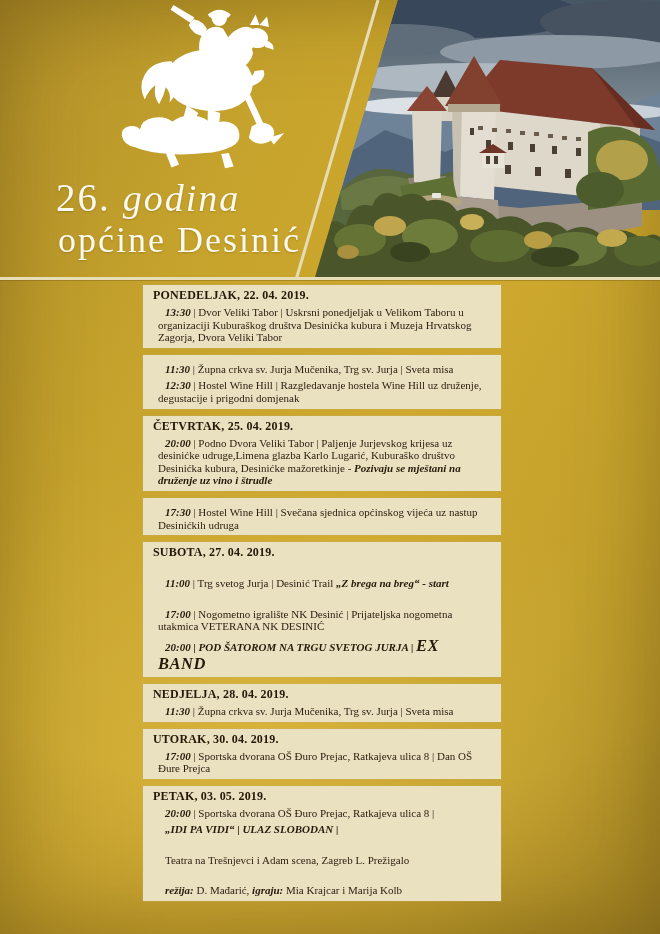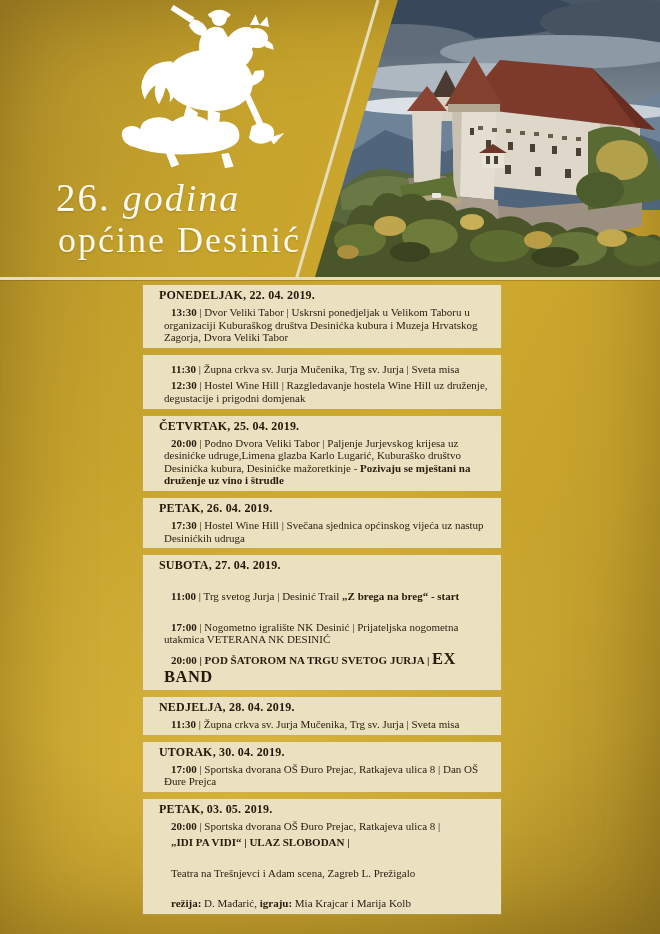--- a/index.html
+++ b/index.html
@@ -19,28 +19,28 @@
   .emblem{position:absolute;left:106px;top:4px;width:196px;height:172px;}
   .emblem svg{width:100%;height:100%;}
   .title{position:absolute;left:56px;top:178px;color:#fdfaf0;line-height:1;
          text-shadow:0 1px 2px rgba(110,80,10,.35);}
   .title .num{font-size:39px;letter-spacing:2px;}
   .title .word{font-size:38px;margin-left:12px;letter-spacing:2px;font-style:italic;}
   .title .line2{display:block;font-size:36px;margin-top:5px;margin-left:2px;letter-spacing:2px;}
   .divider{position:absolute;left:0;top:277px;width:660px;height:3px;background:#e7ddb6;box-shadow:0 1px 0 rgba(120,90,20,.4);}
   
   .schedule{position:absolute;left:143px;top:285px;width:358px;}
-  .day-box{background:#eae1c1;margin:0 0 7px 0;padding:4px 12px 4px 16px;
+  .day-box{background:#eae1c1;margin:0 0 7px 0;padding:4px 12px 4px 10px;
            box-shadow:0 0 0 1px rgba(190,170,110,.25);}
   .day-heading{margin:0 0 3px 0;font-size:12px;line-height:13px;font-weight:bold;
                color:#241806;letter-spacing:.2px;}
   .event-line{margin:4px 0 0 5px;text-indent:7px;font-size:11px;line-height:12.6px;
               color:#2f2113;}
   .event-line.tight{margin-top:18px;}
-  .event-line .b{font-weight:bold;color:#261a0a;}
+  .event-line .b{font-weight:bold;color:#261a0a;font-style:italic;}
   .event-line .lg{font-size:16.5px;line-height:18px;letter-spacing:.5px;}
 </style>
 </head>
 <body>
 
 <div class="poster">
 
   <div class="hdr">
 
     <svg class="photo" width="660" height="280" viewBox="0 0 660 280" preserveAspectRatio="none" aria-hidden="true">
@@ -213,21 +213,20 @@
   <p class="event-line"><span class="b">11:30</span><span> | Župna crkva sv. Jurja Mučenika, Trg sv. Jurja | Sveta misa</span></p>
         <p class="event-line"><span class="b">12:30</span><span> | Hostel Wine Hill  |  Razgledavanje hostela Wine Hill uz druženje, degustacije i prigodni domjenak</span></p>
       </section>
 
   <section class="day-box">
     <h2 class="day-heading">ČETVRTAK, 25. 04. 2019.</h2>
   <p class="event-line"><span class="b">20:00</span><span>  |  Podno Dvora Veliki Tabor  |  Paljenje Jurjevskog krijesa uz desinićke udruge,Limena glazba Karlo Lugarić, Kuburaško društvo Desinićka kubura, Desinićke mažoretkinje - </span><span class="b">Pozivaju se mještani na druženje uz vino i štrudle</span></p>
       </section>
 
   <section class="day-box">
-    <h2 class="day-heading">PETAK,  26. 04. 2019.</h2>
   <p class="event-line"><span class="b">17:30</span><span>  |  Hostel Wine Hill  |  Svečana sjednica općinskog vijeća uz nastup Desinićkih udruga</span></p>
       </section>
 
   <section class="day-box">
     <h2 class="day-heading">SUBOTA,  27. 04. 2019.</h2>
         <p class="event-line tight"><span class="b">11:00</span><span> | Trg svetog Jurja  |  Desinić Trail </span><span class="b">„Z brega na breg“ - start</span></p>
         <p class="event-line tight"><span class="b">17:00</span><span>  |  Nogometno igralište NK Desinić  |  Prijateljska nogometna utakmica VETERANA NK DESINIĆ</span></p>
         <p class="event-line"><span class="b">20:00</span><span class="b">  |  </span><span class="b">POD ŠATOROM NA TRGU SVETOG JURJA |  </span><span class="b lg">EX BAND</span></p>
       </section>
 

